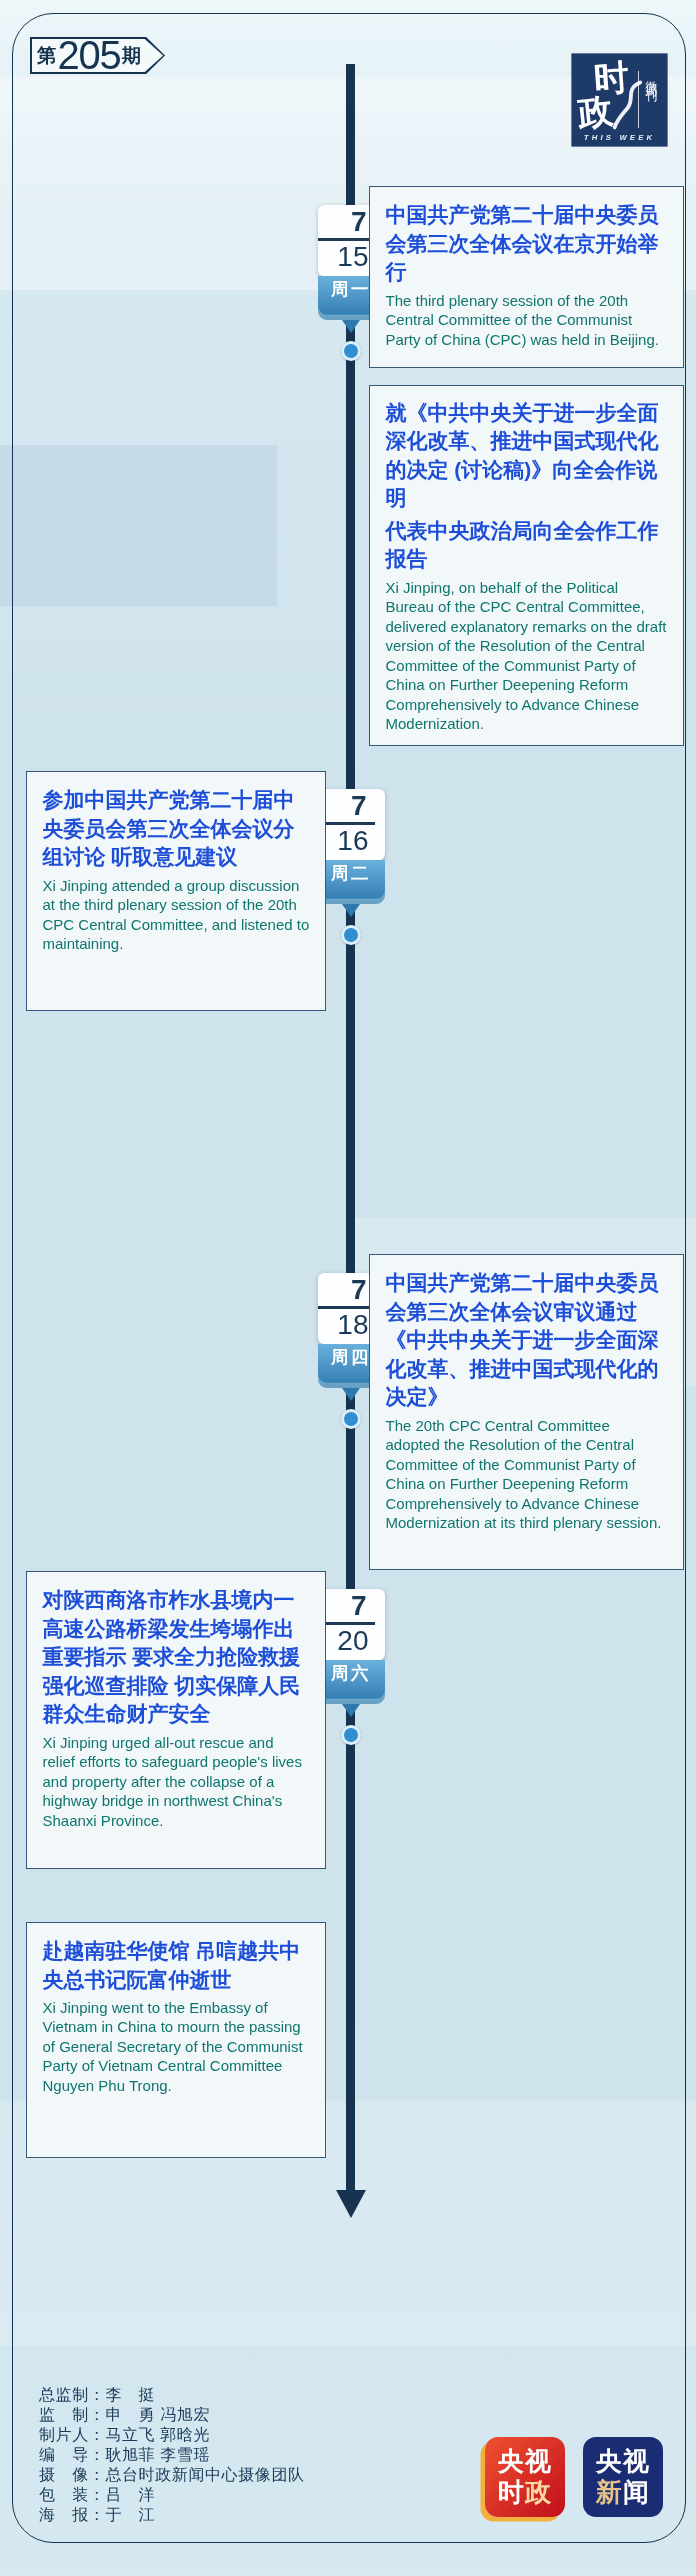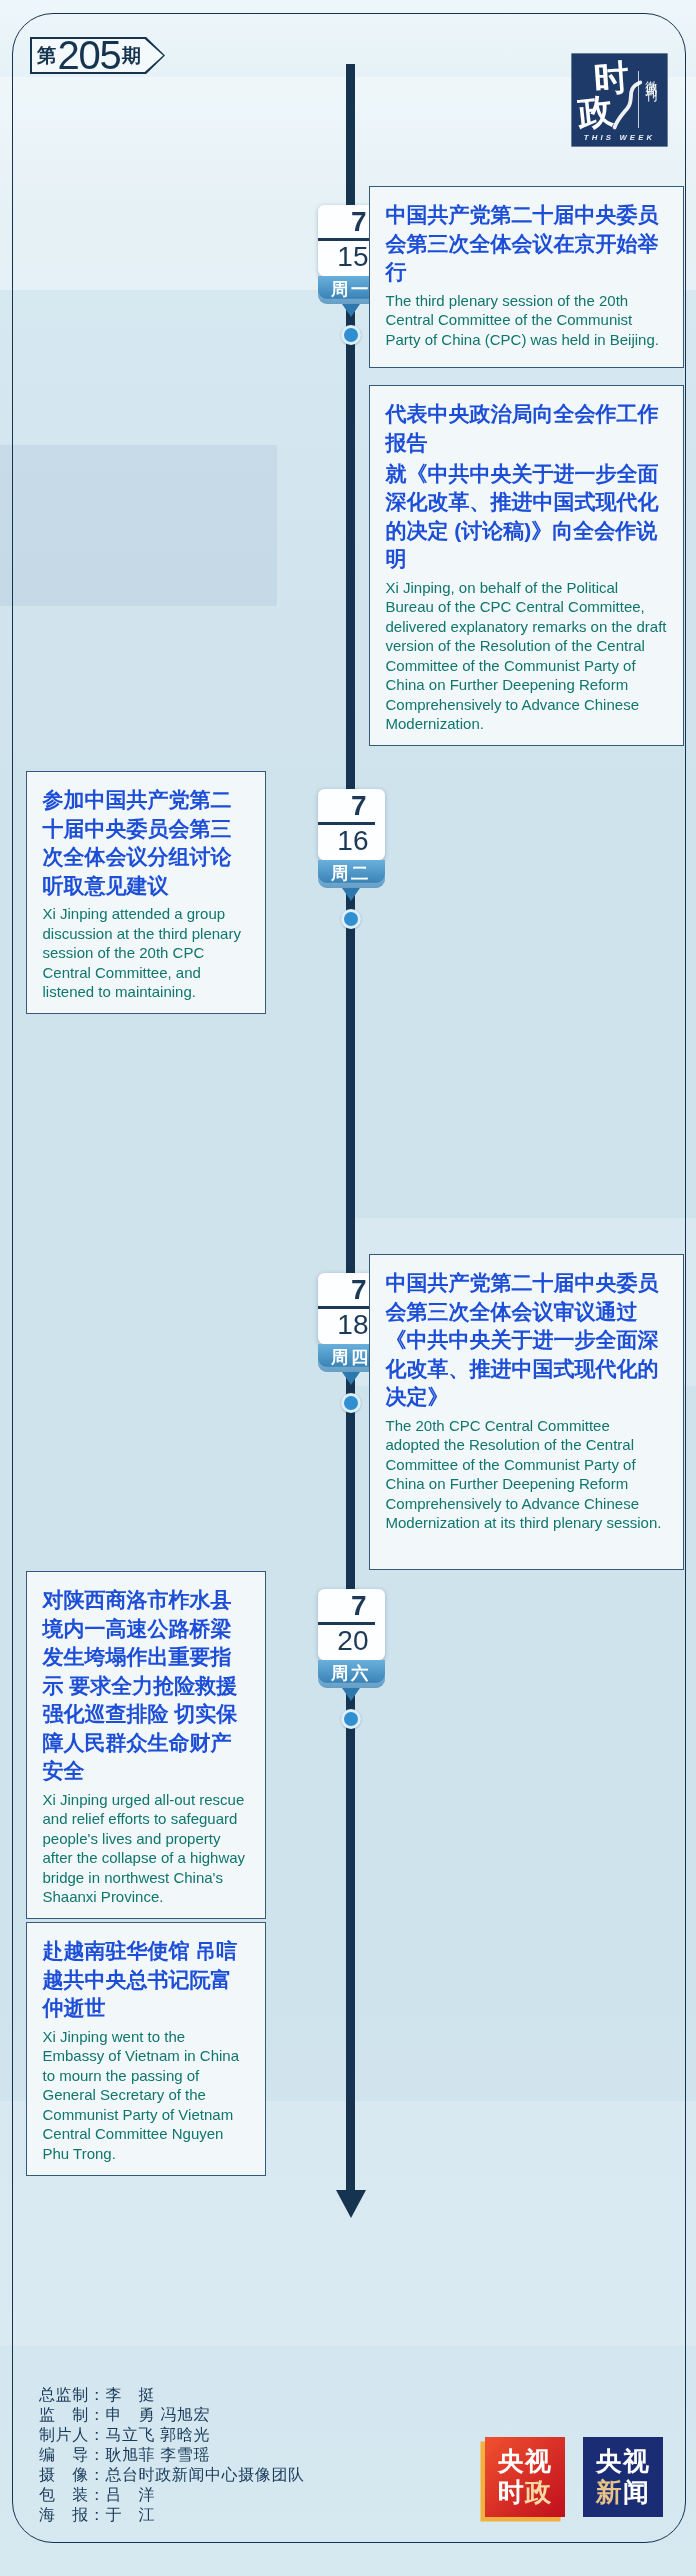--- a/index.html
+++ b/index.html
@@ -50,50 +50,50 @@
   .tl-arrow{position:absolute;left:336px;top:2190px;width:0;height:0;
     border-left:15px solid transparent;border-right:15px solid transparent;border-top:28px solid #16344f;}
 
   
   .marker{position:absolute;left:315px;width:72px;display:flex;flex-direction:column;align-items:center;}
   .m1{top:205px;} .m2{top:789px;} .m3{top:1273px;} .m4{top:1589px;}
   .date-box{width:67px;background:#fcfeff;border-radius:6.4px;box-shadow:0 1.3px 4.5px rgba(25,55,85,.30);padding:3.2px 0 5.8px;}
   .date-month{font-size:28px;font-weight:bold;color:#1c3a57;text-align:right;padding-right:18px;line-height:1;}
   .date-divider{height:2.6px;background:#1c3a57;width:86%;margin:1.9px 14% 1.9px 0;}
   .date-day{font-size:28px;font-weight:normal;color:#1c3a57;text-align:center;padding-left:3.9px;line-height:1;}
-  .weekday-tag{width:67px;height:28px;background:linear-gradient(180deg,#6ab0dc,#2d79ae);
+  .weekday-tag{width:67px;height:44px;background:linear-gradient(180deg,#6ab0dc,#2d79ae);
     border-radius:0 0 9px 9px;color:#fff;font-size:17.4px;font-weight:bold;text-align:center;
     line-height:26px;letter-spacing:2.6px;box-shadow:inset 0 -5.2px 0 rgba(255,255,255,.28);}
   .pointer{width:0;height:0;border-left:9.7px solid transparent;border-right:9.7px solid transparent;
     border-top:13px solid #2d79ae;}
   .dot{width:14px;height:14px;border-radius:50%;background:#2f8fd0;border:3.2px solid #ddeffa;
     margin-top:7.7px;box-sizing:content-box;box-shadow:0 0.6px 1.9px rgba(25,55,85,.35);}
 
   
   .event{position:absolute;background:#f2f7f9;border:1.3px solid #36587a;box-sizing:border-box;
     padding:14px 15.5px 11.6px;}
   .event.right{left:369px;width:315px;}
-  .event.left{left:26px;width:240px;}
+  .event.left{left:26px;width:300px;}
   .e1{top:186px;min-height:182px;}
   .e2{top:385px;min-height:358px;}
   .e3{top:771px;min-height:240px;}
   .e4{top:1026px;min-height:237px;}
   .e5{top:1254px;min-height:316px;}
   .e6{top:1571px;min-height:298px;}
   .e7{top:1922px;min-height:236px;}
   .cn{font-size:21px;font-weight:bold;color:#1d4ed8;line-height:1.36;margin:0 0 3.9px;}
   .cn2{margin-top:-1.3px;}
   .en{font-size:15px;color:#0f766e;line-height:1.3;margin:2.6px 0 0;}
 
   
   .credits{position:absolute;left:39px;top:2385px;font-size:16px;color:#1a3a5a;line-height:20px;letter-spacing:0.6px;}
   .credits div{white-space:pre;}
 
   
-  .logo-sq{position:absolute;width:80px;height:80px;border-radius:0;display:flex;flex-direction:column;
+  .logo-sq{position:absolute;width:80px;height:80px;border-radius:13px;display:flex;flex-direction:column;
     align-items:center;justify-content:center;color:#fff;font-weight:bold;font-size:26px;line-height:1.18;letter-spacing:1.3px;}
   .logo-politics{left:485px;top:2437px;background:linear-gradient(135deg,#f0512f,#c00f1d);box-shadow:-4.5px 4.5px 0 0 #f2b13d;}
   .logo-news{left:583px;top:2437px;background:#1a2d74;}
   .gold{color:#e7c289;}
   .cream{color:#f7d9a2;}
 </style>
 </head>
 <body>
 
 <div class="page">
@@ -170,22 +170,22 @@
     <div class="pointer"></div>
     <div class="dot"></div>
   </div>
 
   <div class="event right e1">
     <p class="cn">中国共产党第二十届中央委员会第三次全体会议在京开始举行</p>
     <p class="en">The third plenary session of the 20th Central Committee of the Communist Party of China (CPC) was held in Beijing.</p>
   </div>
 
   <div class="event right e2">
+    <p class="cn cn2">就《中共中央关于进一步全面深化改革、推进中国式现代化的决定 (讨论稿)》向全会作说明</p>
     <p class="cn">代表中央政治局向全会作工作报告</p>
-    <p class="cn cn2">就《中共中央关于进一步全面深化改革、推进中国式现代化的决定 (讨论稿)》向全会作说明</p>
     <p class="en">Xi Jinping, on behalf of the Political Bureau of the CPC Central Committee, delivered explanatory remarks on the draft version of the Resolution of the Central Committee of the Communist Party of China on Further Deepening Reform Comprehensively to Advance Chinese Modernization.</p>
   </div>
 
   <div class="event left e3">
     <p class="cn">参加中国共产党第二十届中央委员会第三次全体会议分组讨论 听取意见建议</p>
     <p class="en">Xi Jinping attended a group discussion at the third plenary session of the 20th CPC Central Committee, and listened to maintaining.</p>
   </div>
 
 
   <div class="event right e5">

